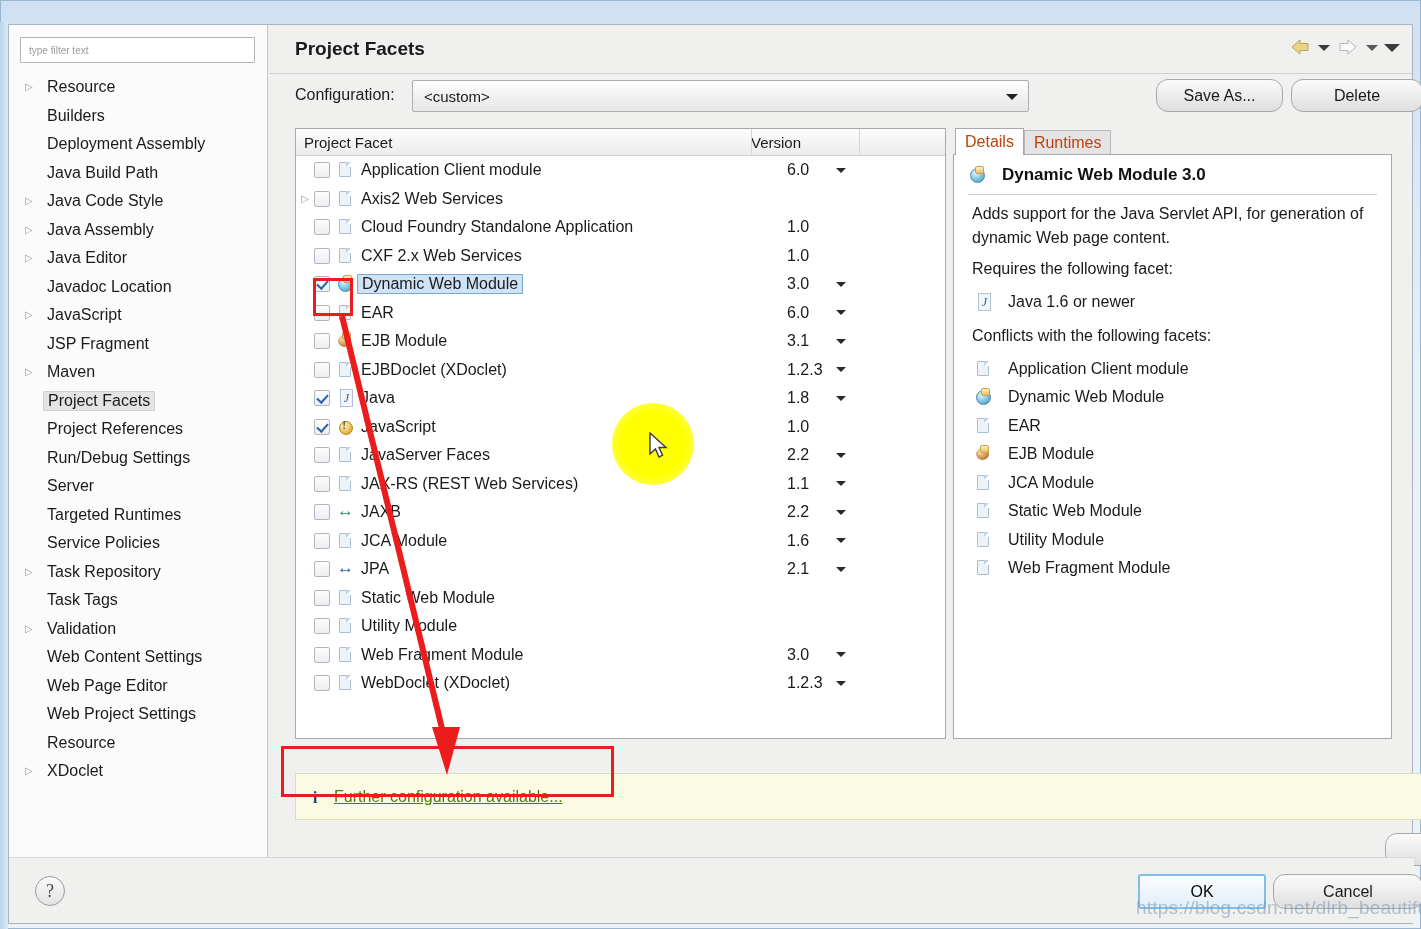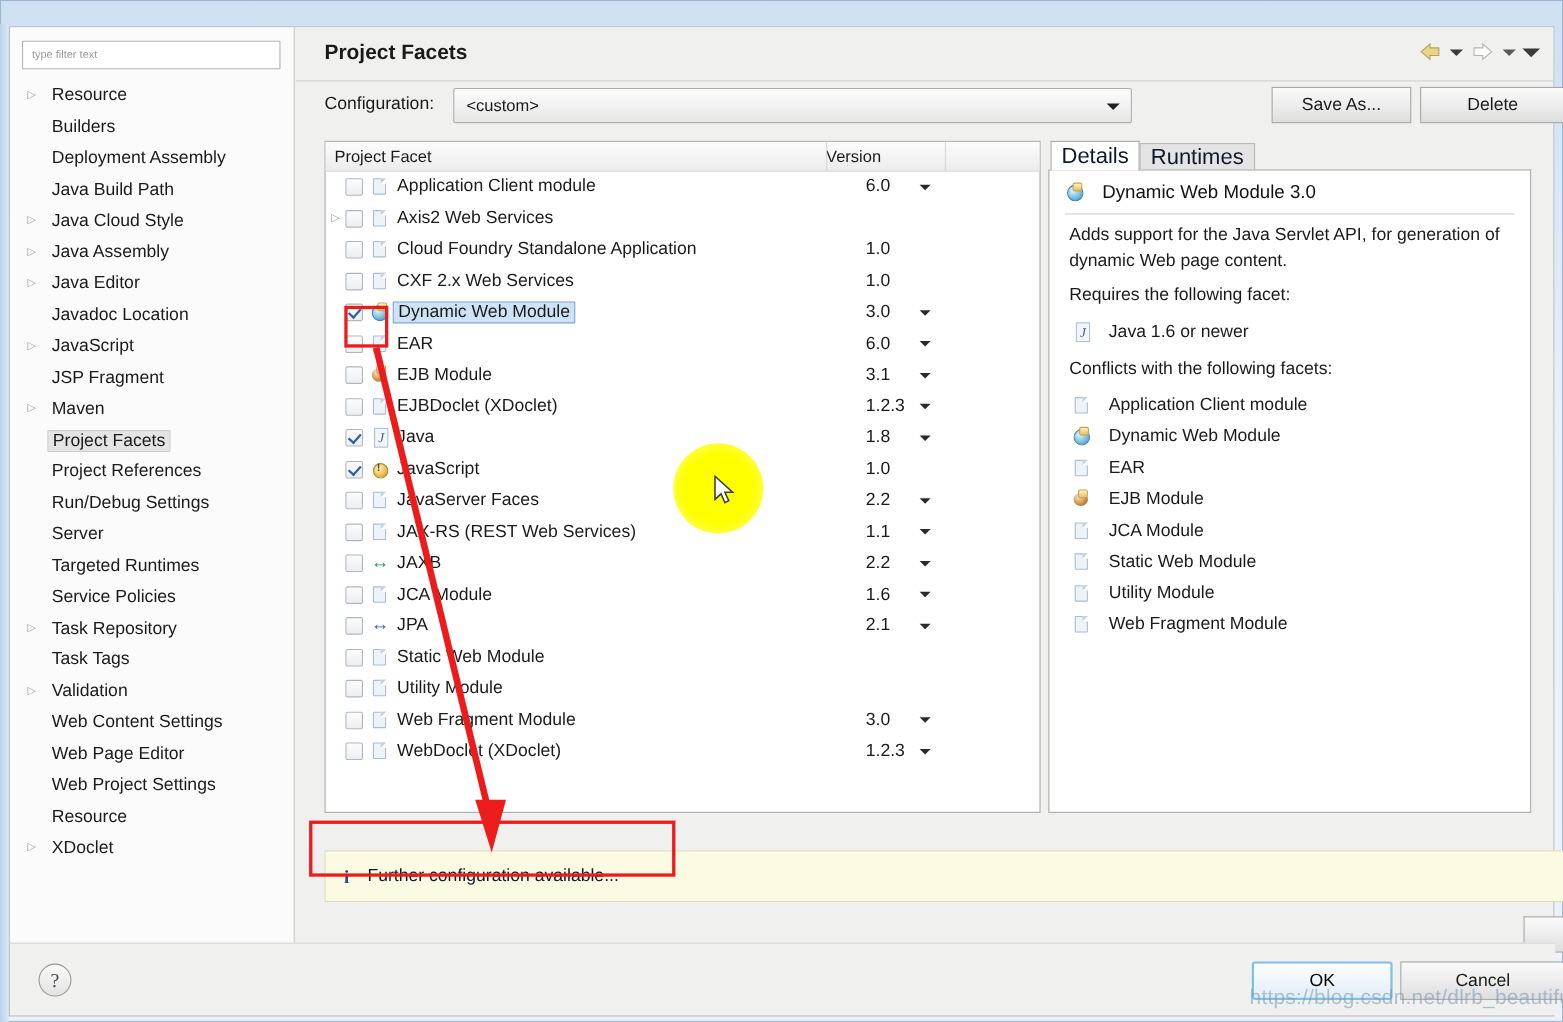--- a/index.html
+++ b/index.html
@@ -108,21 +108,21 @@
   .config-label{ position:absolute; left:26px; top:12px; font-size:16px; color:#1a1a1a; }
   .combo{
     position:absolute; left:143px; top:6px; width:617px; height:32px;
     border:1px solid #aeaeae; border-radius:2px;
     background:linear-gradient(to bottom,#fdfdfd,#e6e6e6);
     display:flex; align-items:center; padding-left:11px;
     font-size:15px; color:#1a1a1a;
   }
   .combo .caret{ position:absolute; right:10px; top:13px; border-top-color:#222; }
   .btn{
-    border:1px solid #a7a7a7; border-radius:0;
+    border:1px solid #a7a7a7; border-radius:12px;
     background:linear-gradient(to bottom,#fafafa 0%,#ededed 50%,#dedede 100%);
     font-size:16px; color:#1a1a1a; display:flex; align-items:center; justify-content:center;
   }
   .btn-saveas{ position:absolute; left:887px; top:5px; width:127px; height:33px; }
   .btn-delete{ position:absolute; left:1022px; top:5px; width:132px; height:33px; }
 
   
   .facets-panel{
     position:absolute; left:26px; top:103px; width:651px; height:611px;
     border:1px solid #a8a8a8; background:#fff;
@@ -204,47 +204,47 @@
     position:absolute; left:540px; width:0;height:0;
     border-left:5px solid transparent;border-right:5px solid transparent;border-top:5px solid #2a2a2a;
   }
 
   
   .details-panel{
     position:absolute; left:684px; top:103px; right:20px; height:611px;
   }
   .tabs{ display:flex; align-items:flex-end; height:27px; padding-left:2px; }
   .tab{
-    height:25px; padding:0 9px; font-size:20px; color:#0f172a;
+    height:25px; padding:0 9px; font-size:16px; color:#c2410c;
     display:flex; align-items:center; border:1px solid transparent; border-bottom:none;
   }
   .tab.active{ background:#fff; border-color:#a8a8a8; height:27px; position:relative; z-index:2; }
   .tab.inactive{ background:#e4e4e4; border-color:#b8b8b8; }
   .details-body{
     position:absolute; left:0; right:0; top:26px; bottom:0;
     border:1px solid #a8a8a8; background:#fff; padding:10px 14px; overflow:hidden;
   }
-  .det-title{ display:flex; align-items:center; gap:9px; font-size:17px; font-weight:normal; color:#111; }
+  .det-title{ display:flex; align-items:center; gap:9px; font-size:17px; font-weight:bold; color:#111; }
   .det-rule{ height:1px; background:#cfcfcf; margin:9px 0 7px 0; }
   .det-p{ font-size:16px; color:#1a1a1a; line-height:24px; margin:7px 4px; }
   .det-list{ margin:4px 0 6px 6px; }
   .det-li{ display:flex; align-items:center; gap:9px; font-size:16px; color:#1a1a1a; height:28.5px; }
 
   
   .info-bar{
     position:absolute; left:26px; top:748px; width:1345px; height:47px;
     background:#fbfbe3; border:1px solid #dcdcc0;
     display:flex; align-items:center; padding-left:12px;
   }
   .info-i{
     width:14px;height:18px; color:#2b4a7a; font-size:17px; font-weight:bold;
     font-family:"Liberation Serif",serif; text-align:center;
   }
   .info-link{
-    margin-left:12px; font-size:16px; color:#0f172a; 
+    margin-left:12px; font-size:16px; color:#4d7c0f; text-decoration:underline;
   }
 
   .btn-revert{ position:absolute; left:1116px; top:808px; width:150px; height:33px; }
 
   .footer{
     position:absolute; left:0; bottom:0; width:1405px; height:66px;
     background:#f0f0ef; border-top:1px solid #d8d8d8;
   }
   .help-btn{
     position:absolute; left:26px; top:18px; width:30px;height:30px; border-radius:50%;
@@ -306,21 +306,21 @@
             <div class="tree-item">
               <span class="arrow"></span>
               <span class="lbl">Deployment Assembly</span>
             </div>
             <div class="tree-item">
               <span class="arrow"></span>
               <span class="lbl">Java Build Path</span>
             </div>
             <div class="tree-item">
               <span class="arrow">▷</span>
-              <span class="lbl">Java Cloud Style</span>
+              <span class="lbl">Java Code Style</span>
             </div>
             <div class="tree-item">
               <span class="arrow">▷</span>
               <span class="lbl">Java Assembly</span>
             </div>
             <div class="tree-item">
               <span class="arrow">▷</span>
               <span class="lbl">Java Editor</span>
             </div>
             <div class="tree-item">

